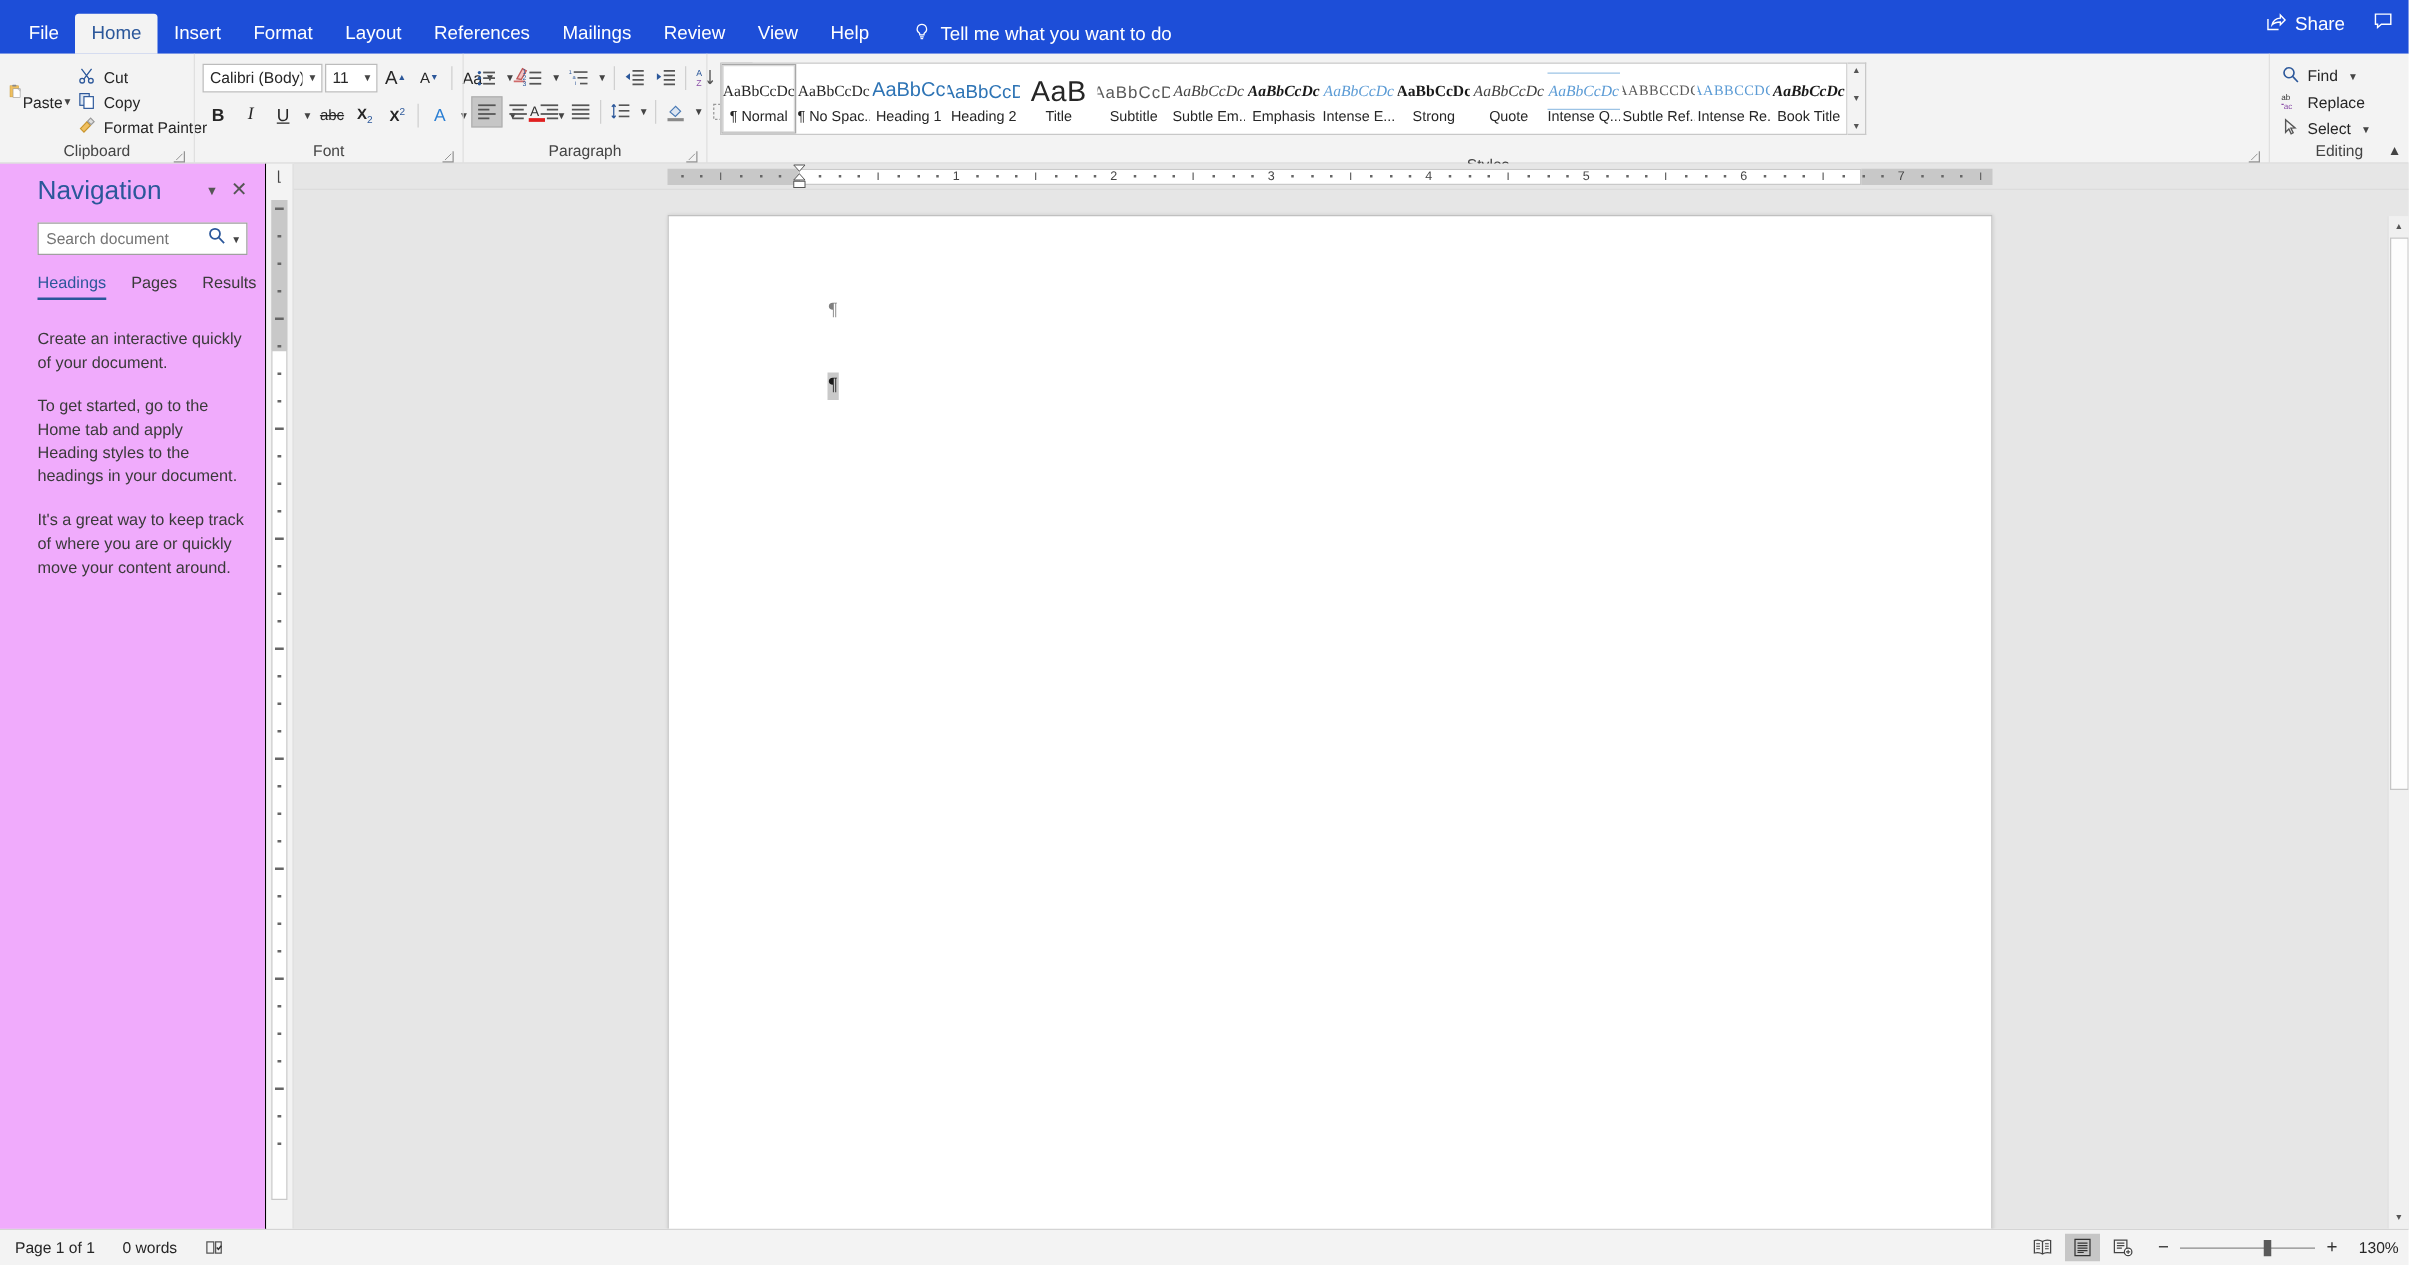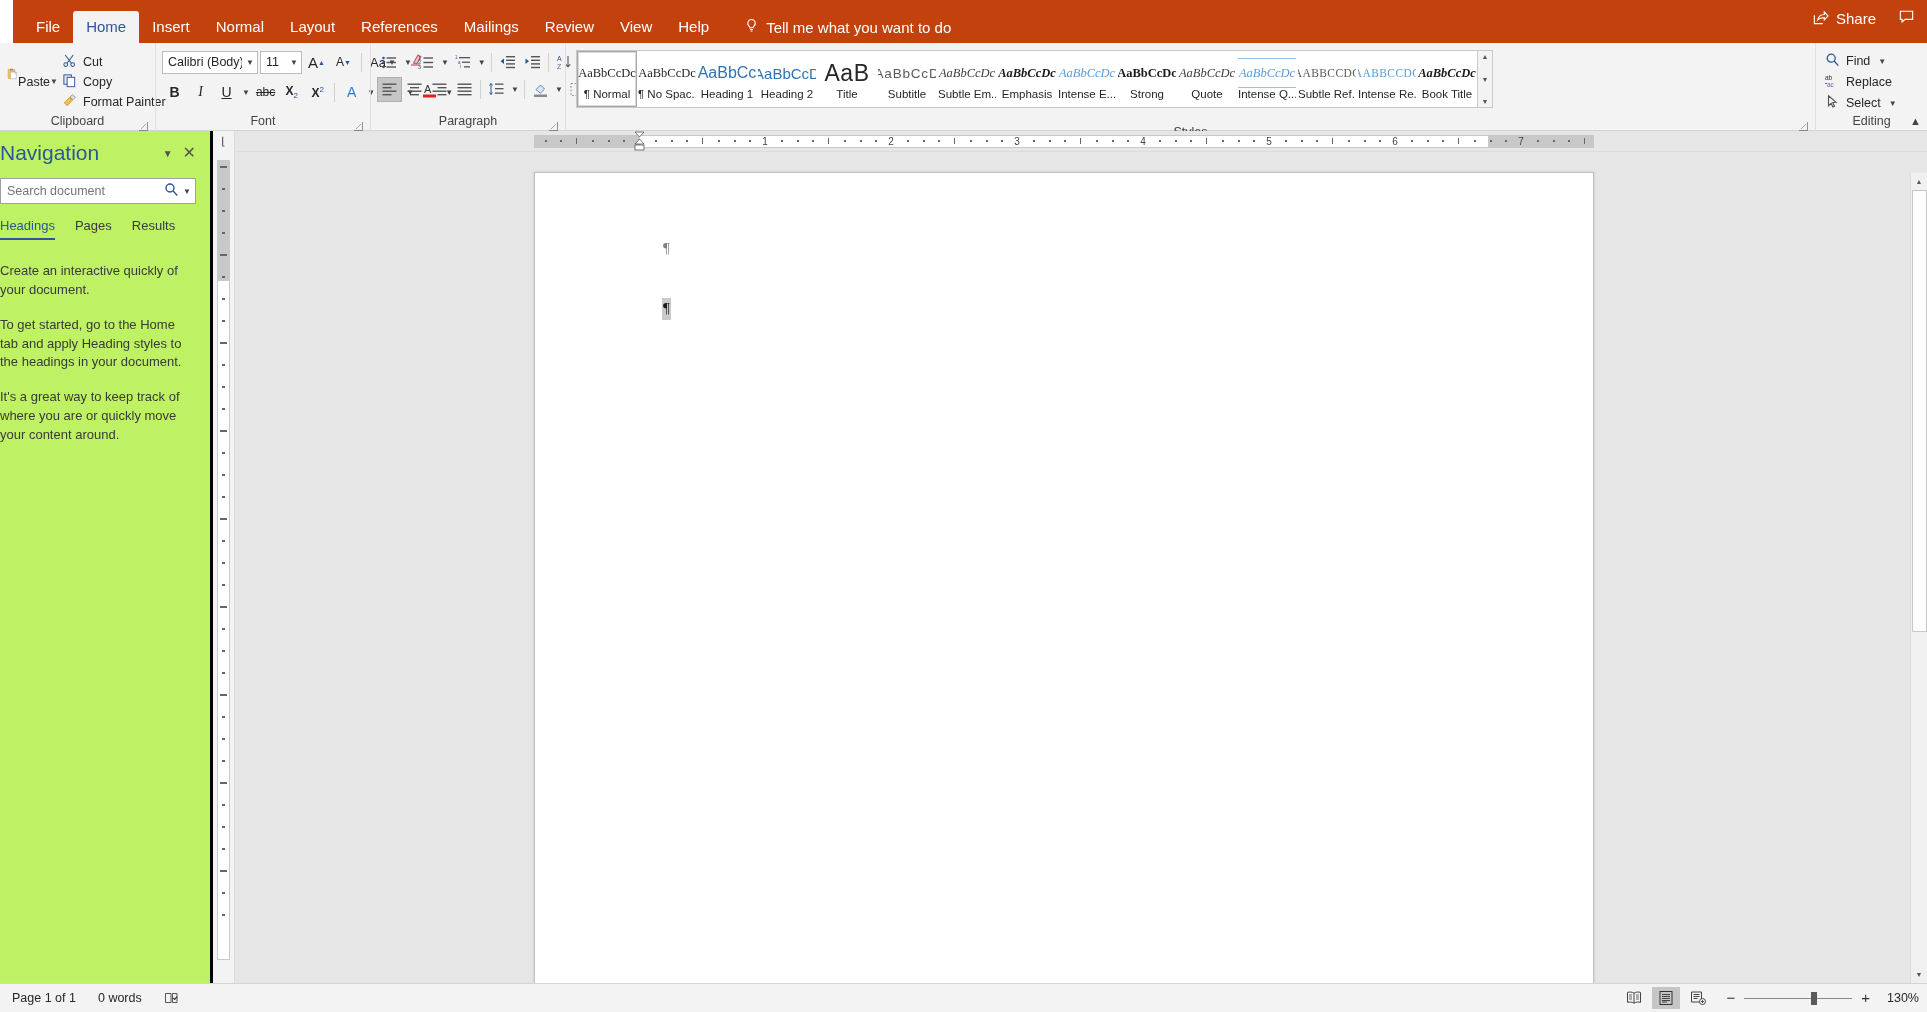--- a/index.html
+++ b/index.html
@@ -7,22 +7,22 @@
     width: 1927px; height: 1012px;
     overflow: hidden;
     font-family: "Liberation Sans", sans-serif;
     background: #ffffff;
     -webkit-font-smoothing: antialiased;
   }
   .app { width: 1927px; height: 1012px; display: flex; flex-direction: column; position: relative; }
 
   
   .titlebar {
-    height: 43px; background: #c2410c; flex: 0 0 43px;
-    display: flex; align-items: flex-start; position: relative; margin-left: 13px;
+    height: 43px; background: #1d4ed8; flex: 0 0 43px;
+    display: flex; align-items: flex-start; position: relative;
   }
   .tabs { display: flex; align-items: flex-end; height: 43px; padding-left: 10px; }
   .tab {
     color: #ffffff; font-size: 15px; padding: 0 13px;
     height: 32px; line-height: 32px; cursor: default; white-space: nowrap;
   }
   .tab.active { background: #f3f3f3; color: #2b579a; border-radius: 3px 3px 0 0; }
   .tellme {
     display: flex; align-items: center; gap: 7px;
     color: #ffffff; font-size: 15px; margin-left: 22px; height: 32px; white-space: nowrap;
@@ -138,22 +138,22 @@
   .edit-item .ec { font-size: 8px; color: #444; margin-left: 2px; }
   .collapse-ribbon {
     position: absolute; right: 6px; bottom: 3px; font-size: 11px; color: #444; cursor: default;
   }
 
   
   .main { flex: 1 1 auto; display: flex; min-height: 0; position: relative; background: #e6e6e6; }
 
   
   .navpane {
-    width: 213px; flex: 0 0 213px; background: #bef264;
-    border-right: 3px solid #000000; padding: 10px 14px 0 0; position: relative;
+    width: 213px; flex: 0 0 213px; background: #f0abfc;
+    border-right: 1px solid #000000; padding: 10px 14px 0 30px; position: relative;
   }
   .nav-header { display: flex; align-items: center; }
   .nav-title { font-size: 21px; color: #2b579a; font-weight: normal; flex: 1; }
   .nav-caret { font-size: 10px; color: #555; padding: 0 10px; cursor: default; }
   .nav-close { font-size: 16px; color: #555; cursor: default; line-height: 14px; }
   .nav-search {
     margin-top: 13px; height: 26px; border: 1px solid #a0a0a0; background: #fff;
     display: flex; align-items: center; padding: 0 4px 0 6px;
   }
   .nav-search input {
@@ -259,21 +259,21 @@
 </head>
 <body>
 
 <div class="app">
 
   <div class="titlebar">
     <div class="tabs">
       <div class="tab">File</div>
       <div class="tab active">Home</div>
       <div class="tab">Insert</div>
-      <div class="tab">Normal</div>
+      <div class="tab">Format</div>
       <div class="tab">Layout</div>
       <div class="tab">References</div>
       <div class="tab">Mailings</div>
       <div class="tab">Review</div>
       <div class="tab">View</div>
       <div class="tab">Help</div>
       <div class="tellme">
         <span>
           <svg viewBox="0 0 16 16" fill="none" stroke="#ffffff" stroke-width="1.1">
             <path d="M8 1.6a4 4 0 0 0-2.4 7.2c.4.3.6.8.6 1.3v.4h3.6v-.4c0-.5.2-1 .6-1.3A4 4 0 0 0 8 1.6z"></path>

